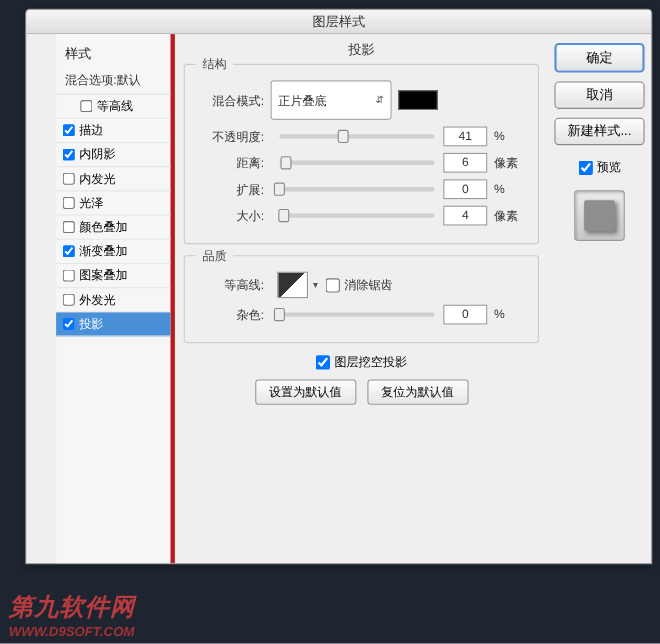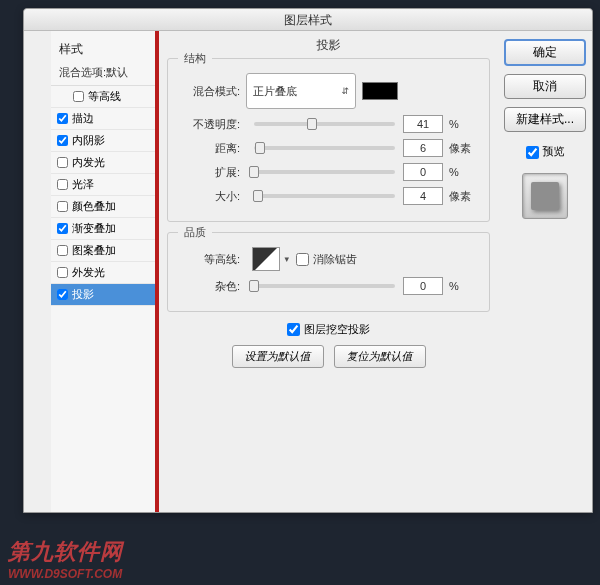--- a/index.html
+++ b/index.html
@@ -28,21 +28,21 @@
 .num-input { width: 40px; height: 18px; border: 1px solid #999; background: #fff; text-align: center; font-size: 11px; line-height: 16px; }
 .unit { margin-left: 6px; width: 30px; }
 .angle-wrap { display: flex; align-items: center; }
 .angle-dial { width: 32px; height: 32px; border: 1px solid #999; border-radius: 50%; background: #fff; position: relative; margin-right: 6px; }
 .angle-line { position: absolute; left: 50%; top: 50%; width: 12px; height: 1px; background: #333; transform-origin: left center; transform: rotate(-90deg); }
 .chk { display: flex; align-items: center; font-size: 11px; margin-left: 10px; }
 .chk input { margin-right: 4px; }
 .contour-swatch { width: 28px; height: 24px; border: 1px solid #999; background: linear-gradient(135deg,#333 0%,#333 49%,#fff 51%,#fff 100%); margin: 0 6px; position: relative; }
 .contour-arrow { position: absolute; right: -10px; top: 6px; font-size: 9px; color: #555; }
 .btn-row { display: flex; gap: 10px; justify-content: center; margin-top: 6px; }
-.btn { border: 1px solid #999; border-radius: 3px; background: linear-gradient(#fdfdfd,#e6e6e6); font-size: 11px; padding: 3px 12px; cursor: pointer; font-style: italic; }
+.btn { border: 1px solid #999; border-radius: 3px; background: linear-gradient(#fdfdfd,#e6e6e6); font-size: 11px; padding: 3px 12px; cursor: pointer; }
 .right-panel { width: 94px; padding: 8px 6px; display: flex; flex-direction: column; align-items: center; gap: 8px; }
 .rbtn { width: 82px; border: 1px solid #888; border-radius: 4px; background: linear-gradient(#fdfdfd,#e3e3e3); font-size: 12px; padding: 3px 0; cursor: pointer; text-align: center; }
 .rbtn.primary { border: 2px solid #5a8fd6; }
 .preview-chk { display: flex; align-items: flex-end; font-size: 11px; margin-top: 4px; }
 .preview-chk input { margin-right: 4px; }
 .preview-box { width: 46px; height: 46px; border: 1px solid #999; border-radius: 3px; background: linear-gradient(#ececec,#c9c9c9); margin-top: 6px; box-shadow: inset 1px 1px 3px rgba(0,0,0,0.25); display:flex; align-items:center; justify-content:center;}
 .preview-inner { width: 28px; height: 28px; background: #8e8e8e; border-radius: 2px; box-shadow: 2px 2px 4px rgba(0,0,0,0.4); }
 .watermark { position: absolute; left: 8px; bottom: 4px; font-size: 22px; font-weight: 900; color: #d64042; font-style: italic; letter-spacing: 1px; opacity: 0.85; }
 .watermark .sub { display:block; font-size: 12px; color: #b33; font-weight: bold; letter-spacing: 0; }
 </style>

